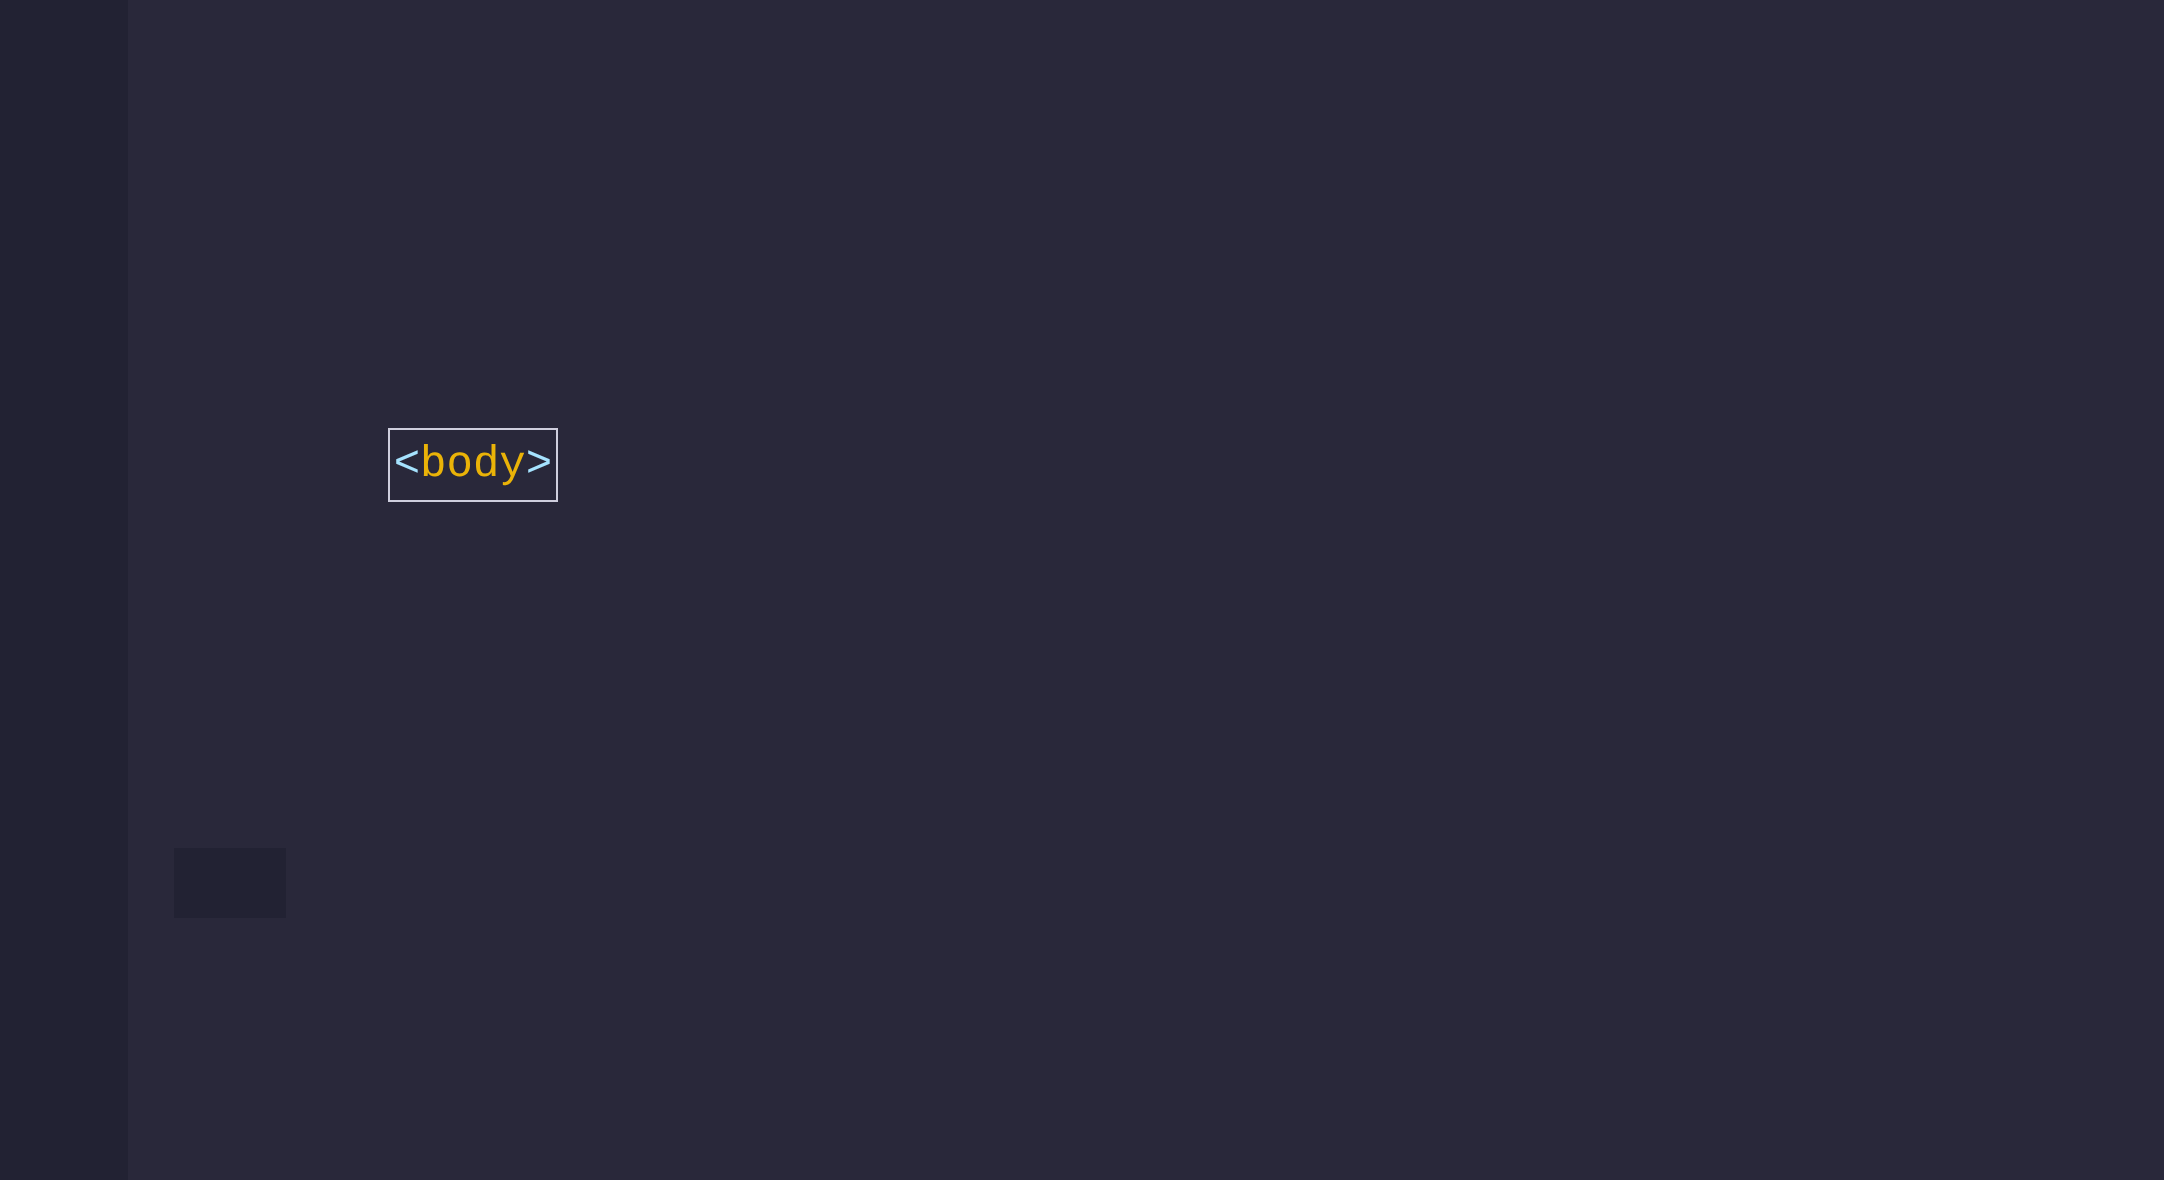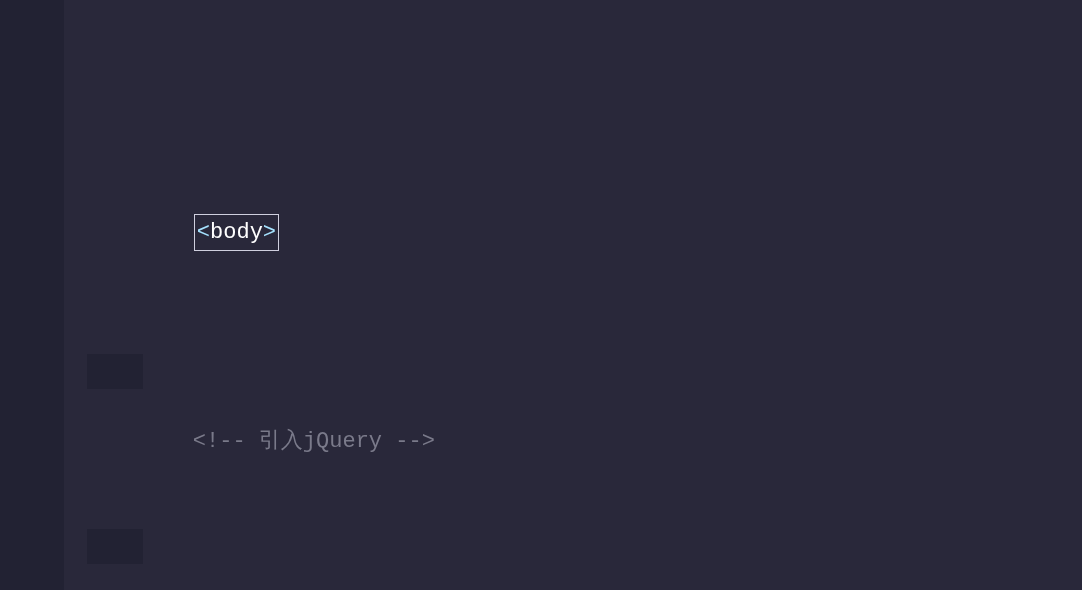--- a/index.html
+++ b/index.html
@@ -37,21 +37,21 @@
   }
   .indent-block {
     display: inline-block;
     vertical-align: top;
     height: 100%;
   }
   .ind-a { width: 56px; background: #222233; }
   .content { display: inline-block; vertical-align: top; }
   
   .punc   { color: #a6e3ff; }
-  .tag    { color: #ffffff; }
+  .tag    { color: #eab308; }
   .comment{ color: #7a7a8a; }
   .cursorbox {
     display: inline-block;
     border: 1px solid #cfcfde;
     padding: 0 2px;
     margin: 0 1px;
   }
 </style>
 </head>
 <body>
@@ -61,26 +61,20 @@
   <div class="code">
 
     
     <div class="line">
       <span class="content">
         <span class="cursorbox"><span class="punc">&lt;</span><span class="tag">body</span><span class="punc">&gt;</span></span>
       </span>
     </div>
 
     
-    <div class="line">
-      <span class="indent-block ind-a"></span>
-      <span class="content">
-        <span class="comment">&lt;!--</span><span class="comment"> 引入jQuery </span><span class="comment">--&gt;</span>
-      </span>
-    </div>
 
     
     <div class="line">
       <span class="indent-block ind-a"></span>
       <span class="content">
         
       </span>
     </div>
 
     

